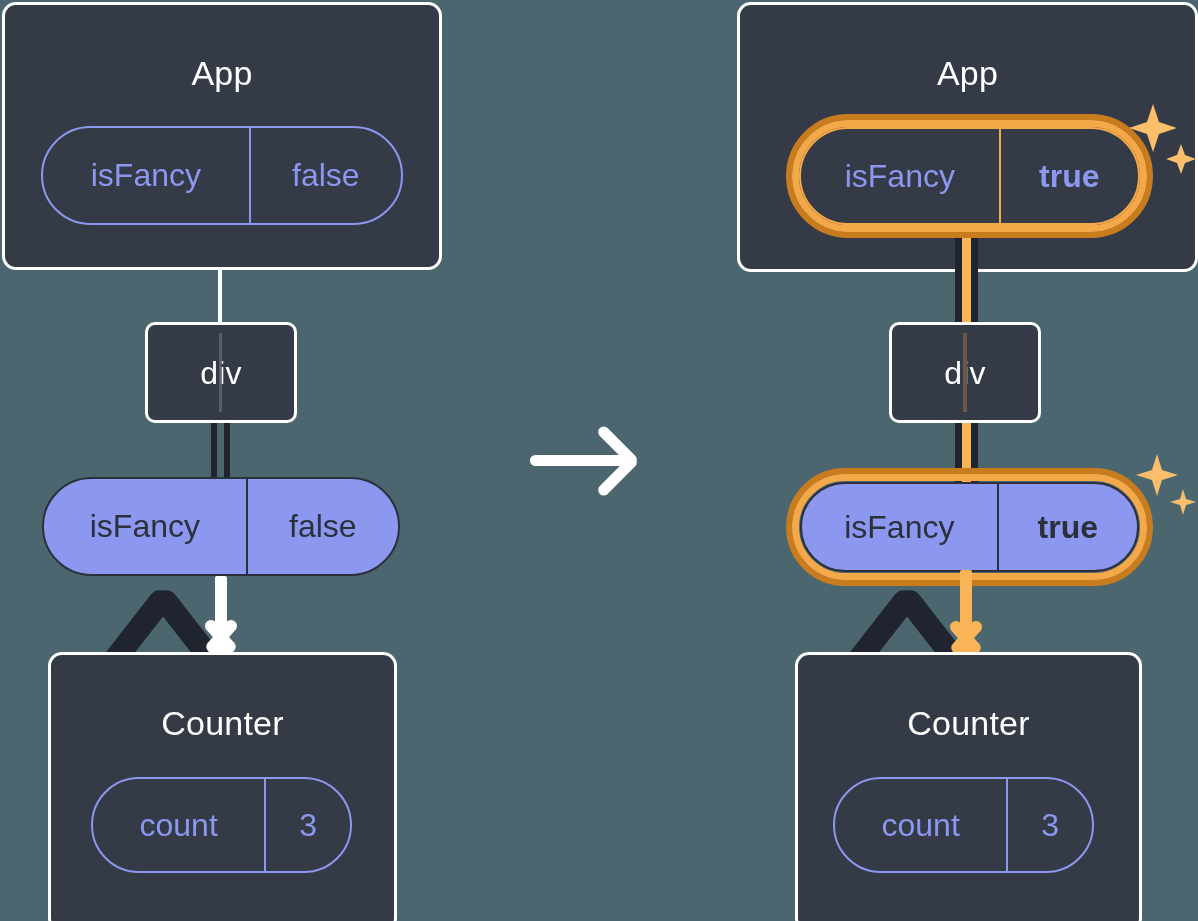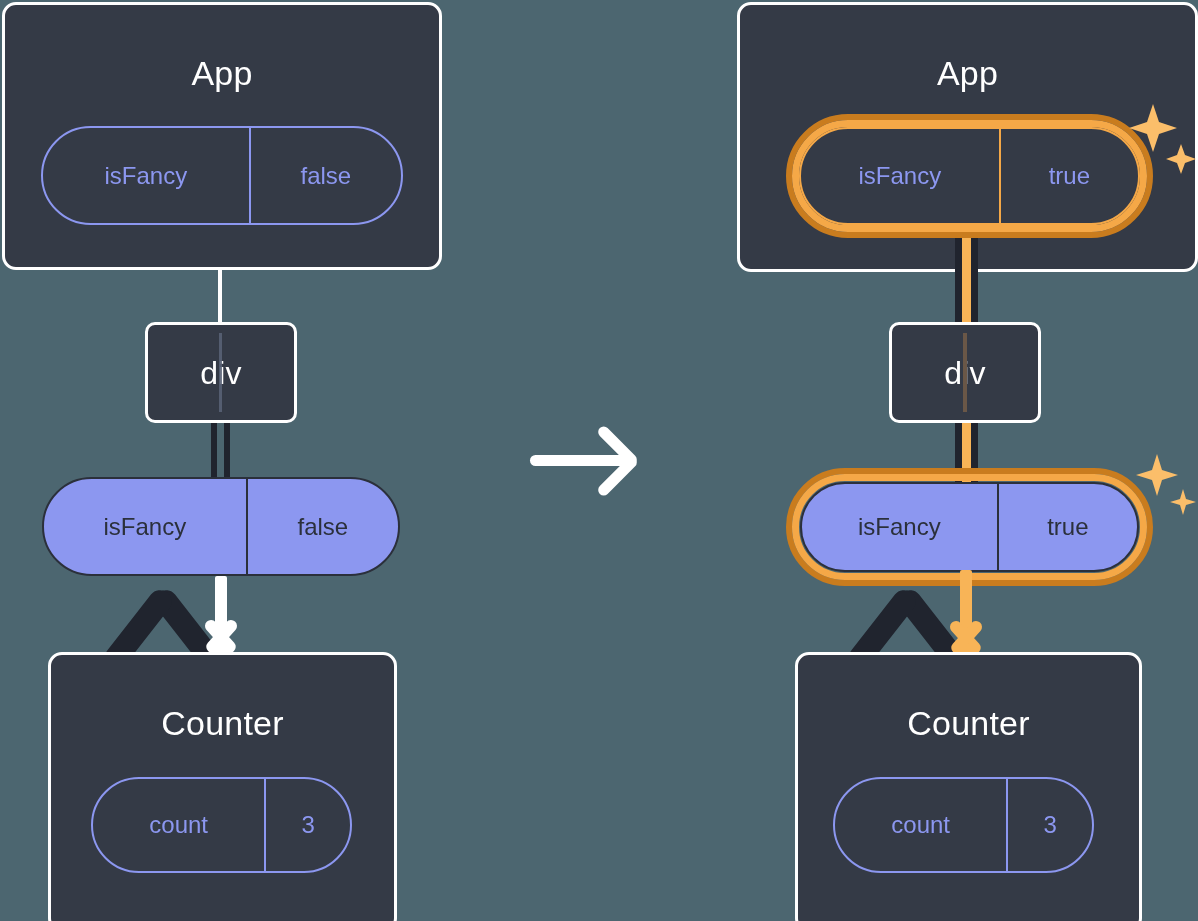--- a/index.html
+++ b/index.html
@@ -40,42 +40,42 @@
   .pill{
     position:absolute;
     box-sizing:border-box;
     border-radius:999px;
     display:flex;
     align-items:stretch;
     overflow:hidden;
   }
   .pill .cellA,.pill .cellB{
     display:flex;align-items:center;justify-content:center;
-    font-size:24px;
+    font-size:32px;
     box-sizing:border-box;
     text-align:right;
   }
 
   
   .pill-outline{
     border:2px solid #8c97f0;
     background:transparent;
   }
   .pill-outline .cellA{color:#8c97f0;}
   .pill-outline .cellB{color:#8c97f0;border-left:2px solid #8c97f0;}
 
   
   .pill-solid{
     background:#8c97f0;
     border:2px solid #2b303b;
   }
   .pill-solid .cellA{color:#2b303b;}
   .pill-solid .cellB{color:#2b303b;border-left:2px solid #2b303b;}
 
-  .bold{font-weight:normal;}
+  .bold{font-weight:bold;}
 
   
   .ring{
     position:absolute;
     border-radius:999px;
     box-sizing:border-box;
     border:6px solid #c97c1e;
   }
   .ring-inner{
     position:absolute;

